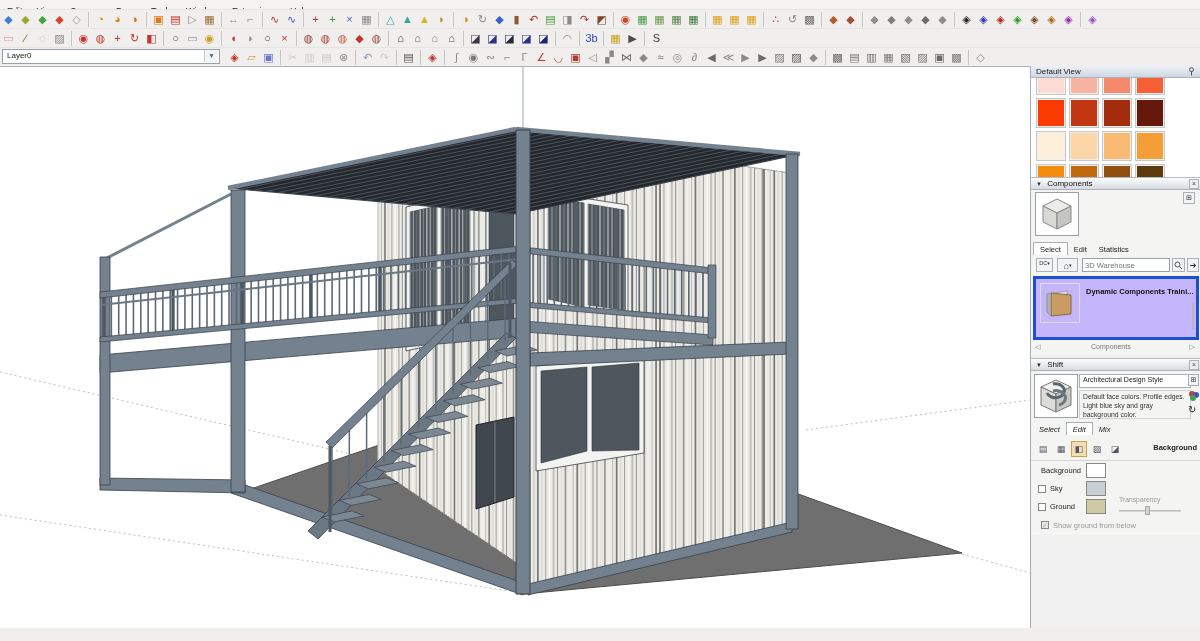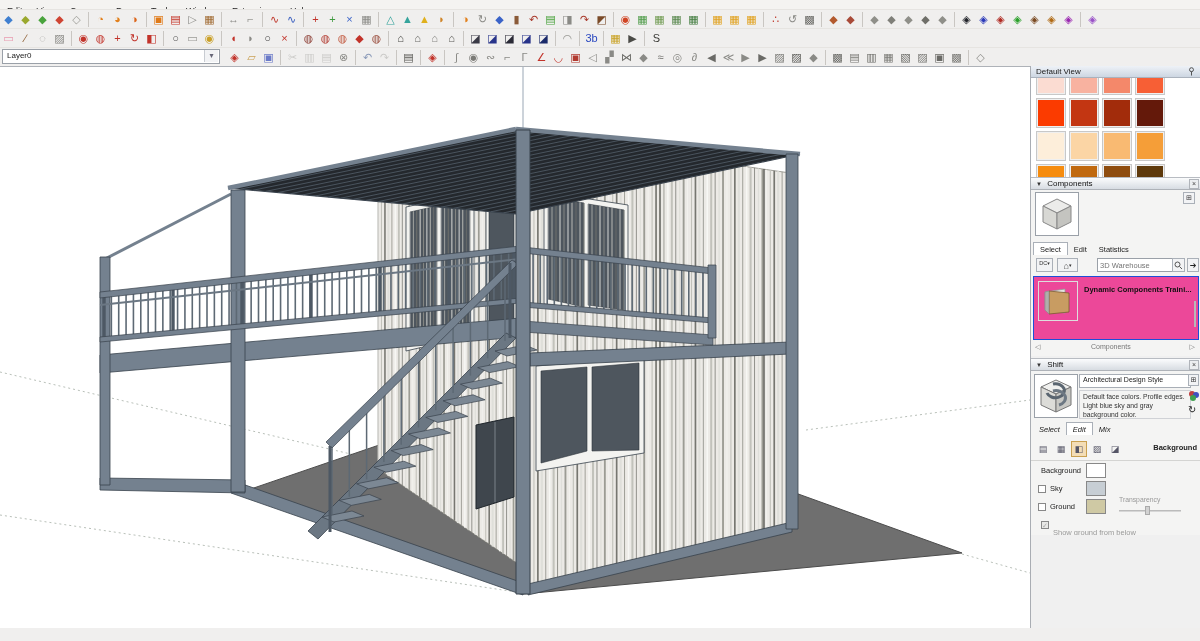--- a/index.html
+++ b/index.html
@@ -34,21 +34,21 @@
   .sw{position:absolute;width:30px;height:30px;border:1px solid #c8c8c8;box-shadow:0 0 0 1px #efefef inset;}
   .sechdr{position:absolute;left:0;width:170px;height:13px;background:linear-gradient(#fbfcfd,#d7dce2);border-top:1px solid #b8bcc2;border-bottom:1px solid #aeb2b8;padding:1px 0 0 5px;font-size:8px;color:#111;}
   .sechdr .tri{font-size:6px;color:#333;margin-right:3px;}
   .xbtn{position:absolute;right:2px;top:1px;width:10px;height:10px;border:1px solid #b0b4ba;background:#eceef0;color:#444;font-size:7px;line-height:8px;text-align:center;}
   .panelbody{position:absolute;left:0;width:170px;background:#f4f4f3;}
   .previewbox{position:absolute;border:1px solid #9aa0a8;background:#fff;}
   .tab{display:inline-block;font-size:7.5px;color:#222;padding:2px 6px 1px 6px;}
   .tab.active{background:#fff;border:1px solid #aab0b8;border-bottom:none;}
   .minibtn{position:absolute;border:1px solid #aab0b8;background:#f2f3f5;text-align:center;color:#333;}
   .searchinput{position:absolute;border:1px solid #9aa0a8;background:#fff;font-size:7.5px;color:#999;padding:1px 2px;}
-  .listbox{position:absolute;background:#ec4899;border:1px solid #1d4ed8;}
+  .listbox{position:absolute;background:#c4b5fd;border:3px solid #1d4ed8;}
   .itemtitle{position:absolute;font-weight:bold;font-size:7.5px;color:#111;}
   .navrow{position:absolute;width:170px;font-size:7px;color:#777;}
   .namebox{position:absolute;border:1px solid #a8aeb6;background:#fff;font-size:7px;padding:1px 3px;color:#222;}
   .descbox{position:absolute;font-size:6.8px;line-height:1.35;color:#333;background:#f4f4f3;border:1px solid #d0d2d6;padding:1px 3px;}
   .styleicon{position:absolute;width:16px;height:16px;border:1px solid transparent;text-align:center;line-height:15px;font-size:9px;color:#556;}
   .styleicon.active{background:#f3ddb6;border:1px solid #c9a050;}
   .lbl{position:absolute;font-size:7.5px;color:#222;}
   .lbl.dim{color:#999;}
   .cswatch{position:absolute;border:1px solid #888;}
   .cb{position:absolute;width:8px;height:8px;border:1px solid #888;background:#fff;font-size:7px;line-height:8px;text-align:center;color:#999;}
@@ -496,21 +496,21 @@
           <svg width="42" height="42" viewBox="0 0 42 42">
             <polygon points="21,6 35,13 21,20 7,13" fill="#ececea" stroke="#888" stroke-width="1"></polygon>
             <polygon points="7,13 21,20 21,36 7,29" fill="#d8d8d4" stroke="#888" stroke-width="1"></polygon>
             <polygon points="35,13 21,20 21,36 35,29" fill="#c4c4c0" stroke="#888" stroke-width="1"></polygon>
           </svg>
         </div>
         <div class="minibtn" style="left:152px;top:2px;width:12px;height:12px;font-size:7px;line-height:10px;">⊞</div>
         <div style="position:absolute;left:2px;top:52px;" id="comp-tabs"><span class="tab active">Select</span><span class="tab">Edit</span><span class="tab">Statistics</span></div>
         <div class="minibtn" style="left:5px;top:68px;width:17px;height:14px;font-size:5.5px;line-height:6px;padding-top:1px;">DC<span style="font-size:5px;">▾</span></div>
         <div class="minibtn" style="left:26px;top:68px;width:21px;height:14px;font-size:9px;line-height:12px;">⌂<span style="font-size:5px;vertical-align:2px;">▾</span></div>
-        <input class="searchinput" style="left: 51px; top: 68px; width: 88px; height: 14px; margin-left: 15px;" placeholder="3D Warehouse">
+        <input class="searchinput" style="left: 51px; top: 68px; width: 88px; height: 14px;" placeholder="3D Warehouse">
         <div class="minibtn" style="left:141px;top:68px;width:13px;height:14px;">
           <svg width="9" height="9" viewBox="0 0 9 9" style="margin-top:2px;">
               <circle cx="3.5" cy="3.5" r="2.5" fill="none" stroke="#555" stroke-width="1"></circle>
               <line x1="5.5" y1="5.5" x2="8" y2="8" stroke="#555" stroke-width="1"></line>
             </svg>
         </div>
         <div class="minibtn" style="left:156px;top:68px;width:12px;height:14px;font-size:8px;line-height:13px;color:#222;">➔</div>
         <div class="listbox" style="left:2px;top:86px;width:166px;height:64px;">
           <div style="position:absolute;left:4px;top:4px;width:40px;height:40px;border:1px solid #ddd;">
             <svg width="38" height="38" viewBox="0 0 38 38">
@@ -573,19 +573,19 @@
         <div class="cswatch" id="sw-sky" style="left: 55px; top: 110px; width: 20px; height: 15px; background: rgb(199, 206, 212);"></div>
 
         <div class="cb" style="left:7px;top:132px;"></div>
         <div class="lbl" style="left:19px;top:131px;">Ground</div>
         <div class="cswatch" id="sw-ground" style="left: 55px; top: 128px; width: 20px; height: 15px; background: rgb(207, 201, 164);"></div>
         <div class="lbl dim" style="left:88px;top:125px;font-size:6.8px;">Transparency</div>
         <div class="slider" style="left:88px;top:139px;width:62px;"></div>
         <div class="sthumb" style="left:114px;top:135px;"></div>
 
         <div class="cb" style="left:10px;top:150px;color:#aaa;background:#e8e8e6;">✓</div>
-        <div class="lbl dim" style="left:22px;top:157px;">Show ground from below</div>
+        <div class="lbl dim" style="left:22px;top:150px;">Show ground from below</div>
       </div>
       <div style="position:absolute;left:0;top:469px;width:170px;height:93px;background:#f0f0f0;"></div>
     </div>
   </div>
 
 </div>
 
 </body></html>

